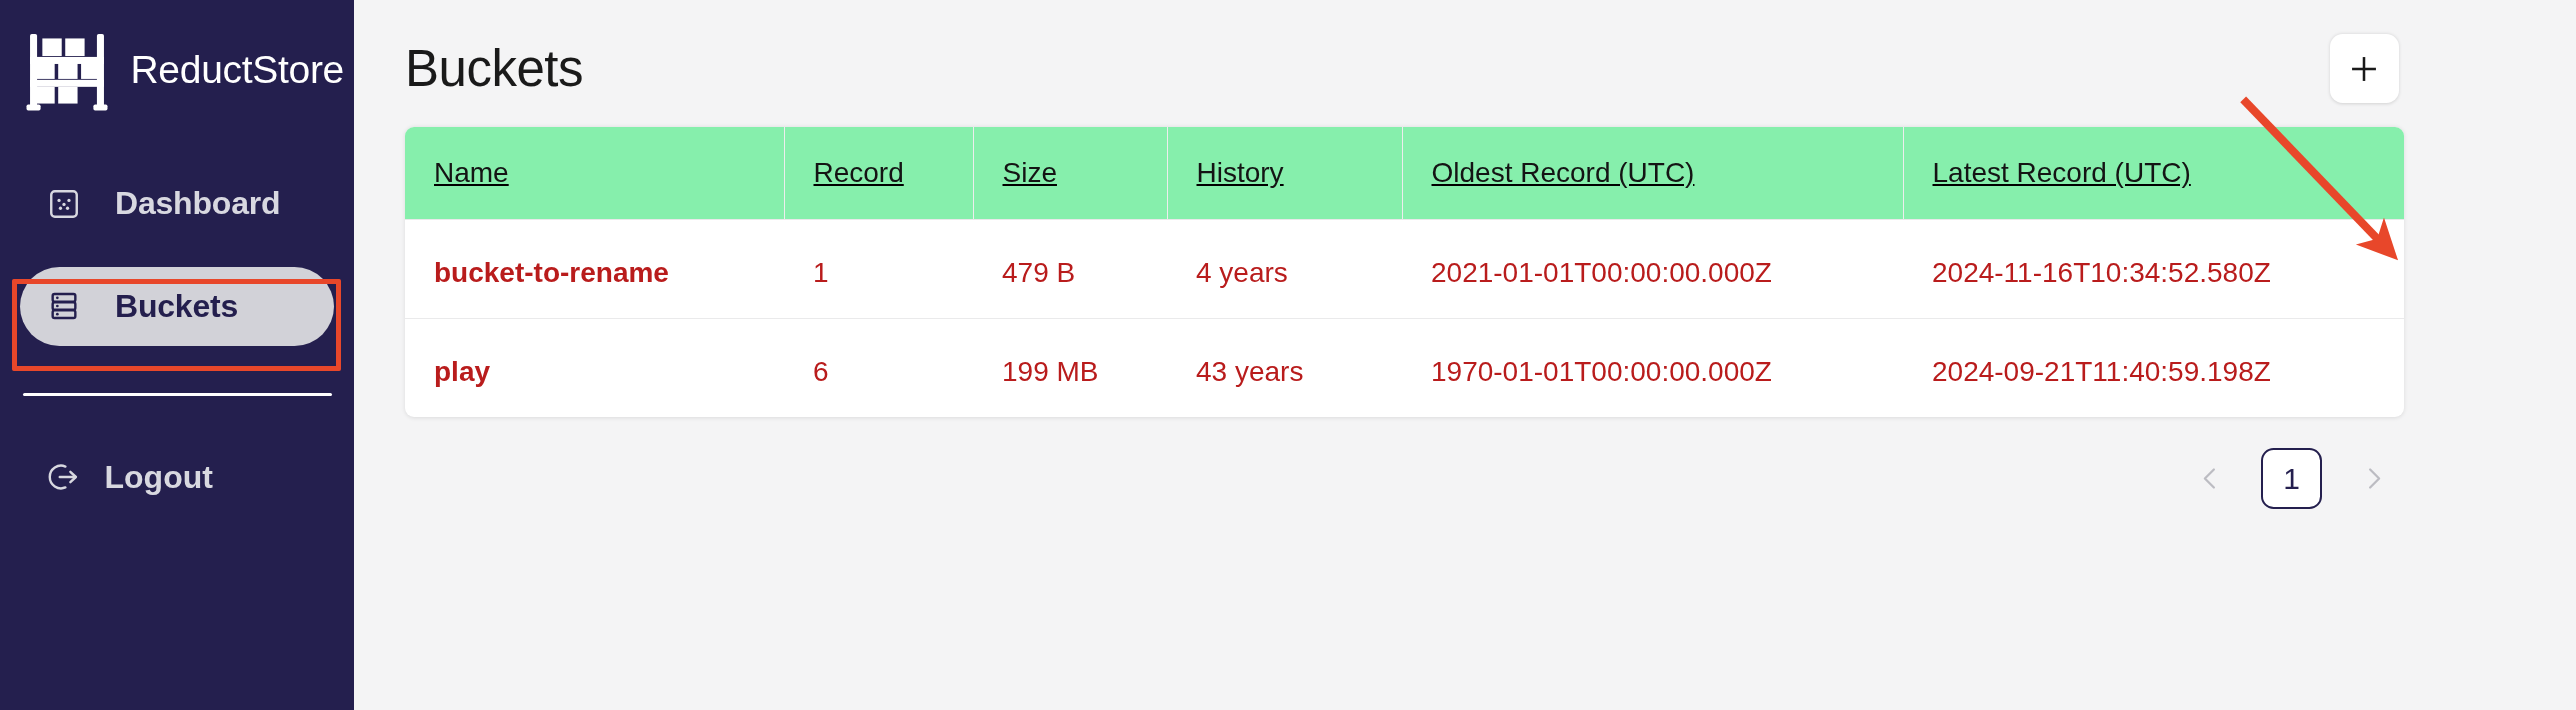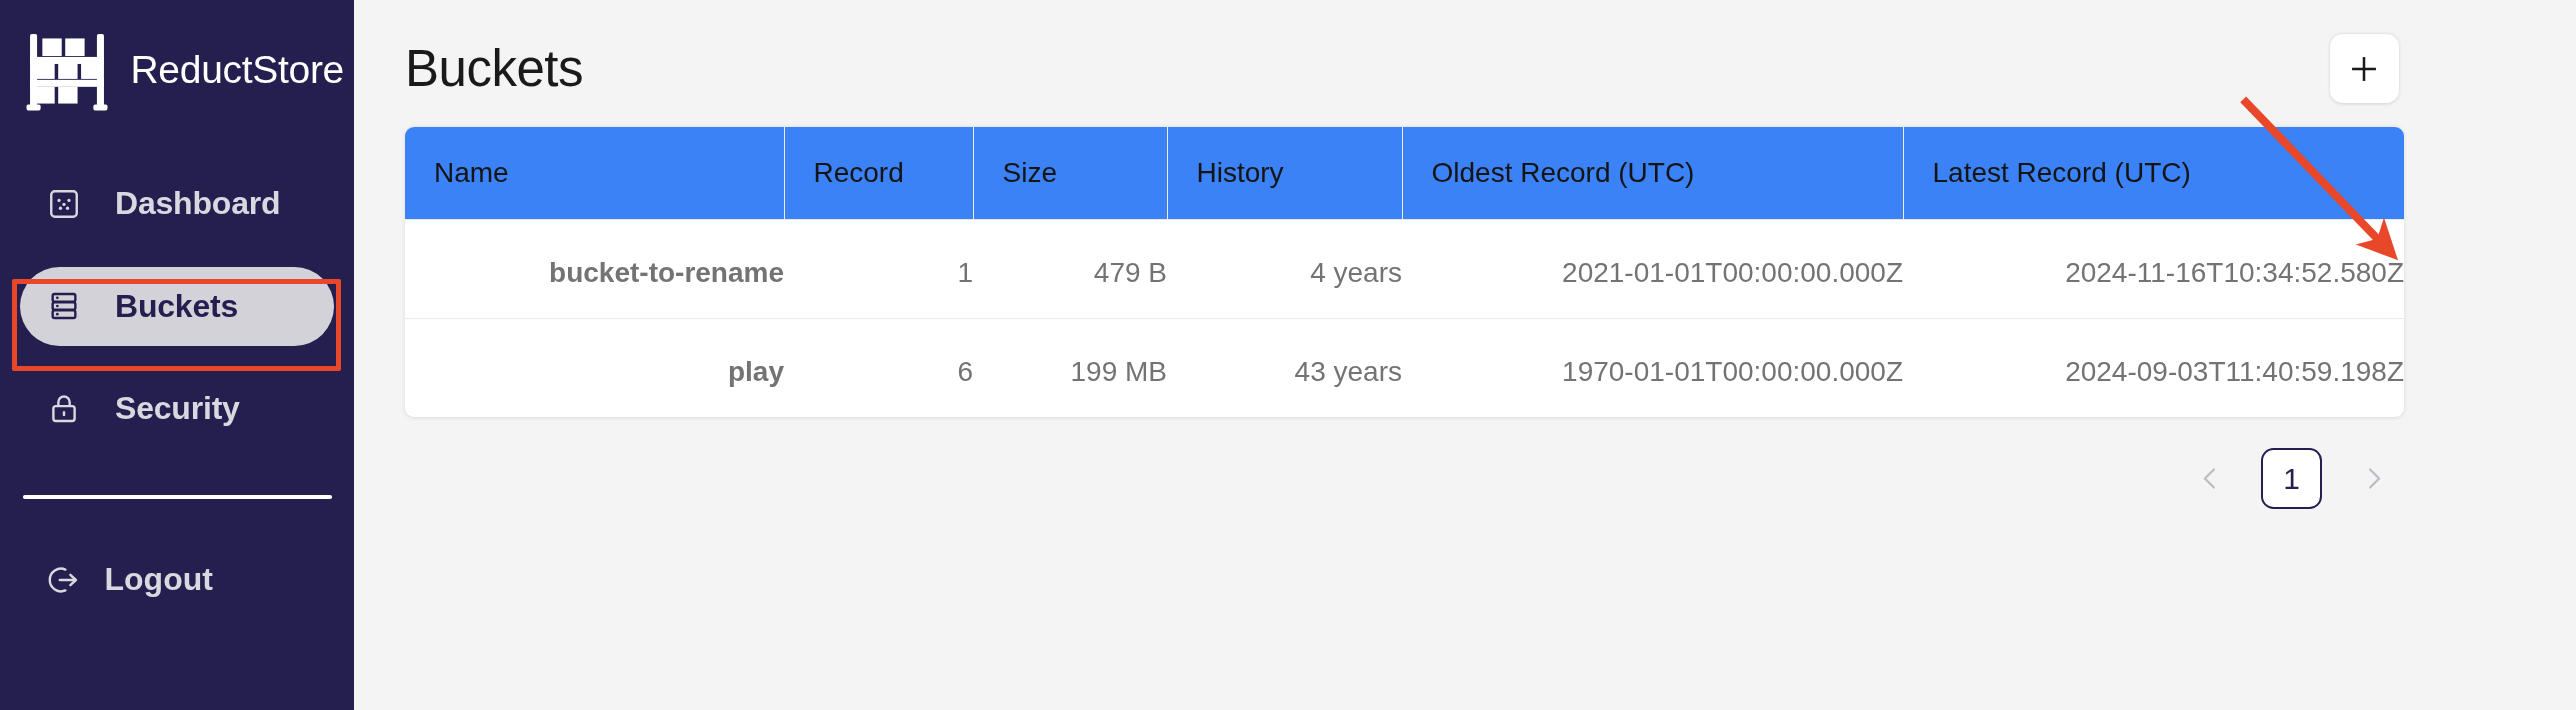--- a/index.html
+++ b/index.html
@@ -120,42 +120,41 @@
     background: #ffffff;
     border-radius: 9px;
     box-shadow: 0 0.9px 4.5px rgba(0,0,0,0.10);
     overflow: hidden;
   }
   table.bucket-table {
     width: 100%;
     border-collapse: collapse;
     table-layout: fixed;
   }
-  table.bucket-table thead tr { background: #3b82f6; }
+  table.bucket-table thead tr { background: #86efac; text-decoration: underline; }
   table.bucket-table th {
     text-align: left;
     font-size: 28px;
     font-weight: 400;
     color: #141414;
     padding: 23.5px 0 23.5px 29px;
     height: 92px;
     border-bottom: 0.9px solid #e9e9ea;
     border-right: 0.9px solid #ededee;
     white-space: nowrap;
   }
   table.bucket-table th:last-child { border-right: none; }
   table.bucket-table td {
     font-size: 28px;
-    color: #737373;
+    color: #b91c1c;
     padding: 8px 0 0 29px;
     height: 99px;
     border-bottom: 0.9px solid #eaeaeb;
     white-space: nowrap;
     vertical-align: middle;
-    text-align: right;
   }
   table.bucket-table tbody tr:last-child td { border-bottom: none; }
   td.cell-name { font-weight: 700; color: #241f4e; }
 
   
   col.c-name    { width: 379px; }
   col.c-entries { width: 189px; }
   col.c-size    { width: 194px; }
   col.c-history { width: 235px; }
   col.c-oldest  { width: 501px; }
@@ -286,30 +285,20 @@
             <rect x="4" y="15.1" width="16" height="5.4" rx="1.3" stroke="#241f4e" stroke-width="1.7"></rect>
             <circle cx="7.3" cy="6.2" r="0.95" fill="#241f4e"></circle>
             <circle cx="7.3" cy="12" r="0.95" fill="#241f4e"></circle>
             <circle cx="7.3" cy="17.8" r="0.95" fill="#241f4e"></circle>
           </svg>
         </span>
         <span class="nav-label">Buckets</span>
       </div>
 
 
-      <div class="nav-item">
-        <span class="nav-icon">
-          <svg viewBox="0 0 24 24" fill="none" xmlns="http://www.w3.org/2000/svg">
-            <rect x="4.5" y="10" width="15" height="10.5" rx="1.8" stroke="#d8d8e0" stroke-width="1.7"></rect>
-            <path d="M8 10V7.2a4 4 0 0 1 8 0V10" stroke="#d8d8e0" stroke-width="1.7"></path>
-            <line x1="12" x2="12" y1="13.6" y2="17" stroke="#d8d8e0" stroke-width="1.7"></line>
-          </svg>
-        </span>
-        <span class="nav-label">Security</span>
-      </div>
 
     </nav>
 
     <div class="nav-divider"></div>
 
     <div class="logout">
       <span class="nav-icon">
         <svg viewBox="0 0 24 24" fill="none" xmlns="http://www.w3.org/2000/svg">
           <path d="M13 4.6A8 8 0 1 0 13 19.4" stroke="#d8d8e0" stroke-width="1.7" stroke-linecap="round"></path>
           <line x1="9" x2="20" y1="12" y2="12" stroke="#d8d8e0" stroke-width="1.7" stroke-linecap="round"></line>
@@ -389,21 +378,21 @@
               </div>
             </td>
           </tr>
 
           <tr>
             <td class="cell-name">play</td>
             <td>6</td>
             <td>199 MB</td>
             <td>43 years</td>
             <td>1970-01-01T00:00:00.000Z</td>
-            <td>2024-09-03T11:40:59.198Z</td>
+            <td>2024-09-21T11:40:59.198Z</td>
             <td class="actions-cell">
               <div class="actions-wrap">
                 <button class="icon-btn">
                   <span>
                     <svg viewBox="0 0 24 24" fill="none" xmlns="http://www.w3.org/2000/svg">
                       <path d="M16.2 3.6a2.1 2.1 0 0 1 3 3L9 16.8l-4 1 1-4 10.2-10.2Z" stroke="#16161d" stroke-width="1.8" stroke-linejoin="round"></path>
                       <line x1="4.5" x2="18" y1="21" y2="21" stroke="#16161d" stroke-width="1.9" stroke-linecap="round"></line>
                     </svg>
                   </span>
                 </button>

